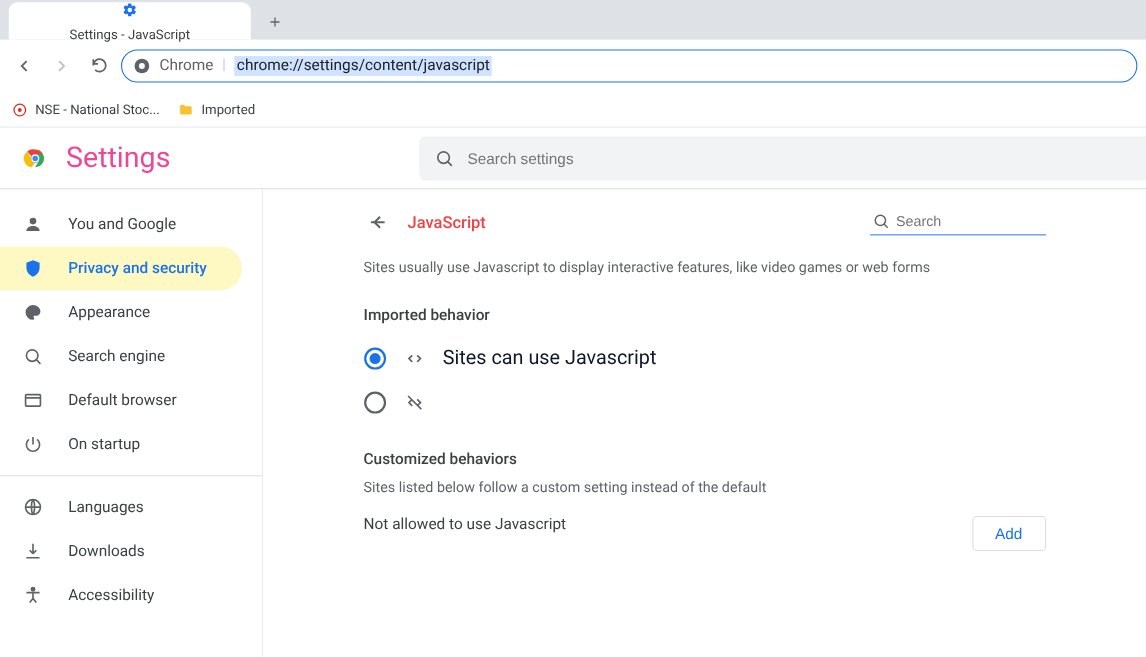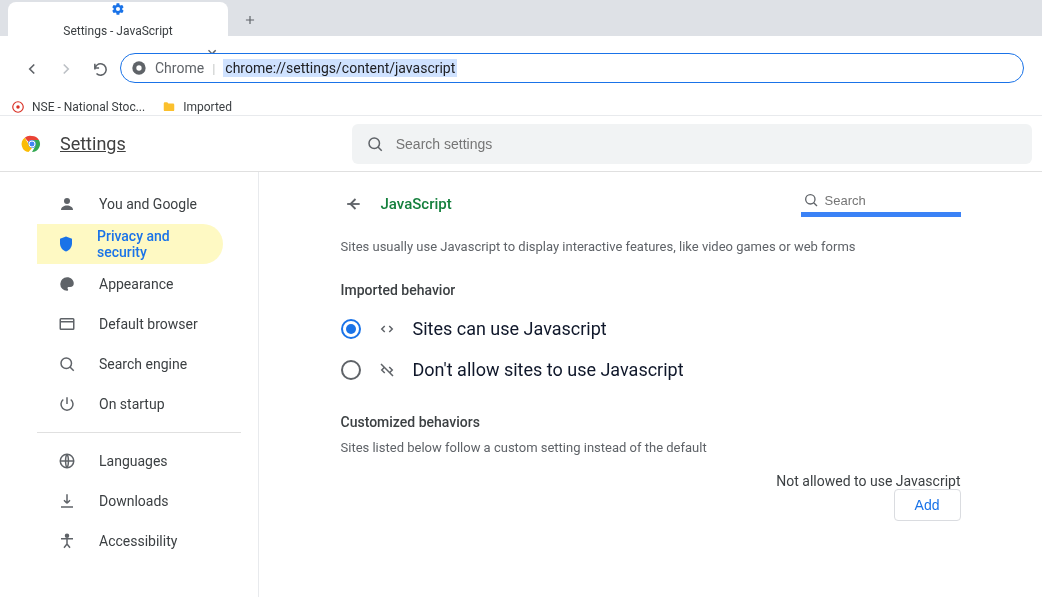--- a/index.html
+++ b/index.html
@@ -7,70 +7,70 @@
 
   
   .browser-chrome { background: #dee1e6; height: 84px; }
   .tab-strip { height: 36px; display: flex; align-items: flex-end; padding-left: 8px; }
   .tab { background: #fff; height: 34px; border-radius: 8px 8px 0 0; display: flex; align-items: center; padding: 0 10px; gap: 8px; min-width: 220px; flex-direction: column; }
   .tab .favicon { width: 16px; height: 16px; display: flex; align-items: center; justify-content: center; color: #1a73e8; }
   .tab .title { font-size: 12px; color: #3c4043; }
   .tab .close { margin-left: auto; color: #5f6368; font-size: 14px; cursor: pointer; }
   .newtab { width: 28px; height: 28px; display: flex; align-items: center; justify-content: center; color: #5f6368; cursor: pointer; margin-left: 8px; margin-bottom: 2px; }
 
-  .toolbar { background: #fff; height: 48px; display: flex; align-items: flex-end; padding: 0 18px; gap: 6px; border-bottom: 1px solid #fff; }
+  .toolbar { background: #fff; height: 48px; display: flex; align-items: center; padding: 0 8px; gap: 6px; border-bottom: 1px solid #fff; }
   .nav-btn { width: 28px; height: 28px; display: flex; align-items: center; justify-content: center; color: #5f6368; border-radius: 50%; cursor: pointer; }
   .nav-btn.disabled { color: #bdc1c6; }
   .omnibox { flex: 1; height: 30px; border: 1px solid #1a73e8; border-radius: 16px; display: flex; align-items: center; padding: 0 10px; gap: 8px; background: #fff; }
   .omnibox .chrome-icon { width: 16px; height: 16px; }
   .omnibox .prefix { color: #5f6368; font-size: 14px; }
   .omnibox .pipe { color: #c4c7c5; }
   .omnibox .url { font-size: 14px; color: #202124; background: #cfe2ff; padding: 1px 2px; }
-  .bookmarks { background: #fff; height: 32px; display: flex; align-items: flex-end; padding: 0 10px; gap: 16px; border-bottom: 1px solid #e8eaed; }
+  .bookmarks { background: #fff; height: 32px; display: flex; align-items: center; padding: 0 10px; gap: 16px; border-bottom: 1px solid #e8eaed; }
   .bookmark { display: flex; align-items: center; gap: 6px; font-size: 12px; color: #3c4043; cursor: pointer; }
   .bm-icon { width: 16px; height: 16px; display:flex; align-items:center; justify-content:center; }
 
   
   .settings-header { height: 56px; display: flex; align-items: center; padding: 0 20px; gap: 16px; border-bottom: 1px solid #e0e0e0; }
   .chrome-logo { width: 24px; height: 24px; }
-  .settings-title { font-size: 18px; color: #404040; text-decoration: underline; }
+  .settings-title { font-size: 26px; color: #ec4899; }
   .search-box { margin-left: 210px; flex: 0 0 680px; height: 40px; background: #f1f3f4; border-radius: 6px; display: flex; align-items: center; padding: 0 14px; gap: 12px; color: #5f6368; }
   .search-box input { border: none; background: transparent; outline: none; font-size: 14px; color: #14532d; flex: 1; }
 
   
   .settings-body { display: flex; height: calc(597px - 84px - 32px - 56px); }
-  .sidebar { width: 238px; padding: 12px 17px; overflow-y: auto; position: relative; margin-left: 20px; }
+  .sidebar { width: 238px; padding: 12px 0; overflow-y: auto; position: relative; }
   .sidebar::-webkit-scrollbar { width: 12px; }
   .sidebar::-webkit-scrollbar-thumb { background: #bdc1c6; border-radius: 0; }
   .sidebar-item { height: 40px; display: flex; align-items: center; padding: 0 20px; gap: 22px; color: #3c4043; font-size: 14px; cursor: pointer; border-radius: 0 20px 20px 0; margin-right: 18px; }
   .sidebar-item.active { background: #fef9c3; color: #1a73e8; font-weight: 500; }
   .sidebar-item .icon { width: 20px; height: 20px; display: flex; align-items: center; justify-content: center; color: inherit; }
   .sidebar-divider { height: 1px; background: #e0e0e0; margin: 8px 0; }
 
   .content-wrap { flex: 1; display: flex; justify-content: center; border-left: 1px solid #e8eaed; overflow-y: auto; }
   .content { width: 660px; padding: 18px 20px; }
   .content-header { display: flex; align-items: center; gap: 16px; margin-bottom: 22px; }
   .back-btn { width: 24px; height: 24px; display: flex; align-items: center; justify-content: center; color: #5f6368; cursor: pointer; }
-  .content-title { font-size: 15px; font-weight: 500; color: #15803d; text-align: center; }
-  .content-search { margin-left: auto; display: flex; align-items: center; gap: 6px; border-bottom: 5px solid #3b82f6; padding: 2px 2px 4px 2px; width: 160px; }
+  .content-title { font-size: 15px; font-weight: 500; color: #ef4444; text-align: center; }
+  .content-search { margin-left: auto; display: flex; align-items: flex-start; gap: 6px; border-bottom: 1px solid #3b82f6; padding: 2px 2px 4px 2px; width: 160px; }
   .content-search input { border: none; outline: none; font-size: 13px; flex: 1; color: #5f6368; }
 
   .desc { color: #5f6368; font-size: 13px; margin-bottom: 28px; }
   .section-heading { font-size: 14px; font-weight: 500; color: #3c4043; margin-bottom: 10px; }
   .section-sub { color: #5f6368; font-size: 13px; margin-bottom: 18px; }
 
   .radio-row { display: flex; align-items: center; gap: 16px; padding: 10px 0; cursor: pointer; }
   .radio { width: 20px; height: 20px; border: 2px solid #5f6368; border-radius: 50%; display: flex; align-items: center; justify-content: center; }
   .radio.checked { border-color: #1a73e8; }
   .radio.checked::after { content: ""; width: 10px; height: 10px; background: #1a73e8; border-radius: 50%; }
   .row-icon { width: 20px; height: 20px; display: flex; align-items: center; justify-content: center; color: #5f6368; }
   .row-label { font-size: 18px; color: #0f172a; }
 
   .custom-section { margin-top: 24px; }
-  .add-row { display: flex; align-items: flex-end; justify-content: space-between; margin-top: 18px; flex-direction: column; }
+  .add-row { display: flex; align-items: flex-start; justify-content: space-between; margin-top: 18px; }
   .add-btn { border: 1px solid #dadce0; background: #fff; color: #1a73e8; font-size: 14px; font-weight: 500; padding: 7px 20px; border-radius: 4px; cursor: pointer; }
 
   svg { display: block; }
 </style>
 </head>
 <body>
 
 <div class="browser-chrome">
   <div class="tab-strip">
     <div class="tab">
@@ -184,34 +184,34 @@
       <span class="icon">
           <svg width="18" height="18" viewBox="0 0 24 24" fill="#5f6368">
             <path d="M12 3a9 9 0 0 0 0 18c1 0 1.5-.7 1.5-1.5 0-.4-.2-.8-.4-1-.3-.3-.4-.7-.4-1 0-.8.7-1.5 1.5-1.5H16a5 5 0 0 0 5-5c0-4.4-4-8-9-8Z"></path>
           </svg>
         </span>
       <span>Appearance</span>
     </div>
     <div class="sidebar-item">
       <span class="icon">
           <svg width="18" height="18" viewBox="0 0 24 24" fill="none" stroke="#5f6368" stroke-width="2">
+            <circle cx="11" cy="11" r="7"></circle>
+            <path d="m21 21-5-5"></path>
+          </svg>
+        </span>
+      <span>Search engine</span>
+    </div>
+    <div class="sidebar-item">
+      <span class="icon">
+          <svg width="18" height="18" viewBox="0 0 24 24" fill="none" stroke="#5f6368" stroke-width="2">
             <rect x="3" y="5" width="18" height="14" rx="1"></rect>
             <path d="M3 9h18"></path>
           </svg>
         </span>
       <span>Default browser</span>
-    </div>
-    <div class="sidebar-item">
-      <span class="icon">
-          <svg width="18" height="18" viewBox="0 0 24 24" fill="none" stroke="#5f6368" stroke-width="2">
-            <circle cx="11" cy="11" r="7"></circle>
-            <path d="m21 21-5-5"></path>
-          </svg>
-        </span>
-      <span>Search engine</span>
     </div>
     <div class="sidebar-item">
       <span class="icon">
           <svg width="18" height="18" viewBox="0 0 24 24" fill="none" stroke="#5f6368" stroke-width="2">
             <path d="M12 3v9"></path>
             <path d="M7 6a8 8 0 1 0 10 0"></path>
           </svg>
         </span>
       <span>On startup</span>
     </div>
@@ -279,21 +279,20 @@
         <span class="row-label">Sites can use Javascript</span>
       </div>
 
       <div class="radio-row">
         <div class="radio"></div>
         <span class="row-icon">
             <svg width="18" height="18" viewBox="0 0 24 24" fill="none" stroke="#5f6368" stroke-width="2">
               <path d="M9 8l-4 4 4 4M15 8l4 4-4 4M4 4l16 16"></path>
             </svg>
           </span>
-        <span class="row-label">Don't allow sites to use Javascript</span>
       </div>
 
       <div class="custom-section">
         <div class="section-heading">Customized behaviors</div>
         <div class="section-sub">Sites listed below follow a custom setting instead of the default</div>
         <div class="add-row">
           <span style="color:#3c4043;font-size:14px;">Not allowed to use Javascript</span>
           <button class="add-btn">Add</button>
         </div>
       </div>

